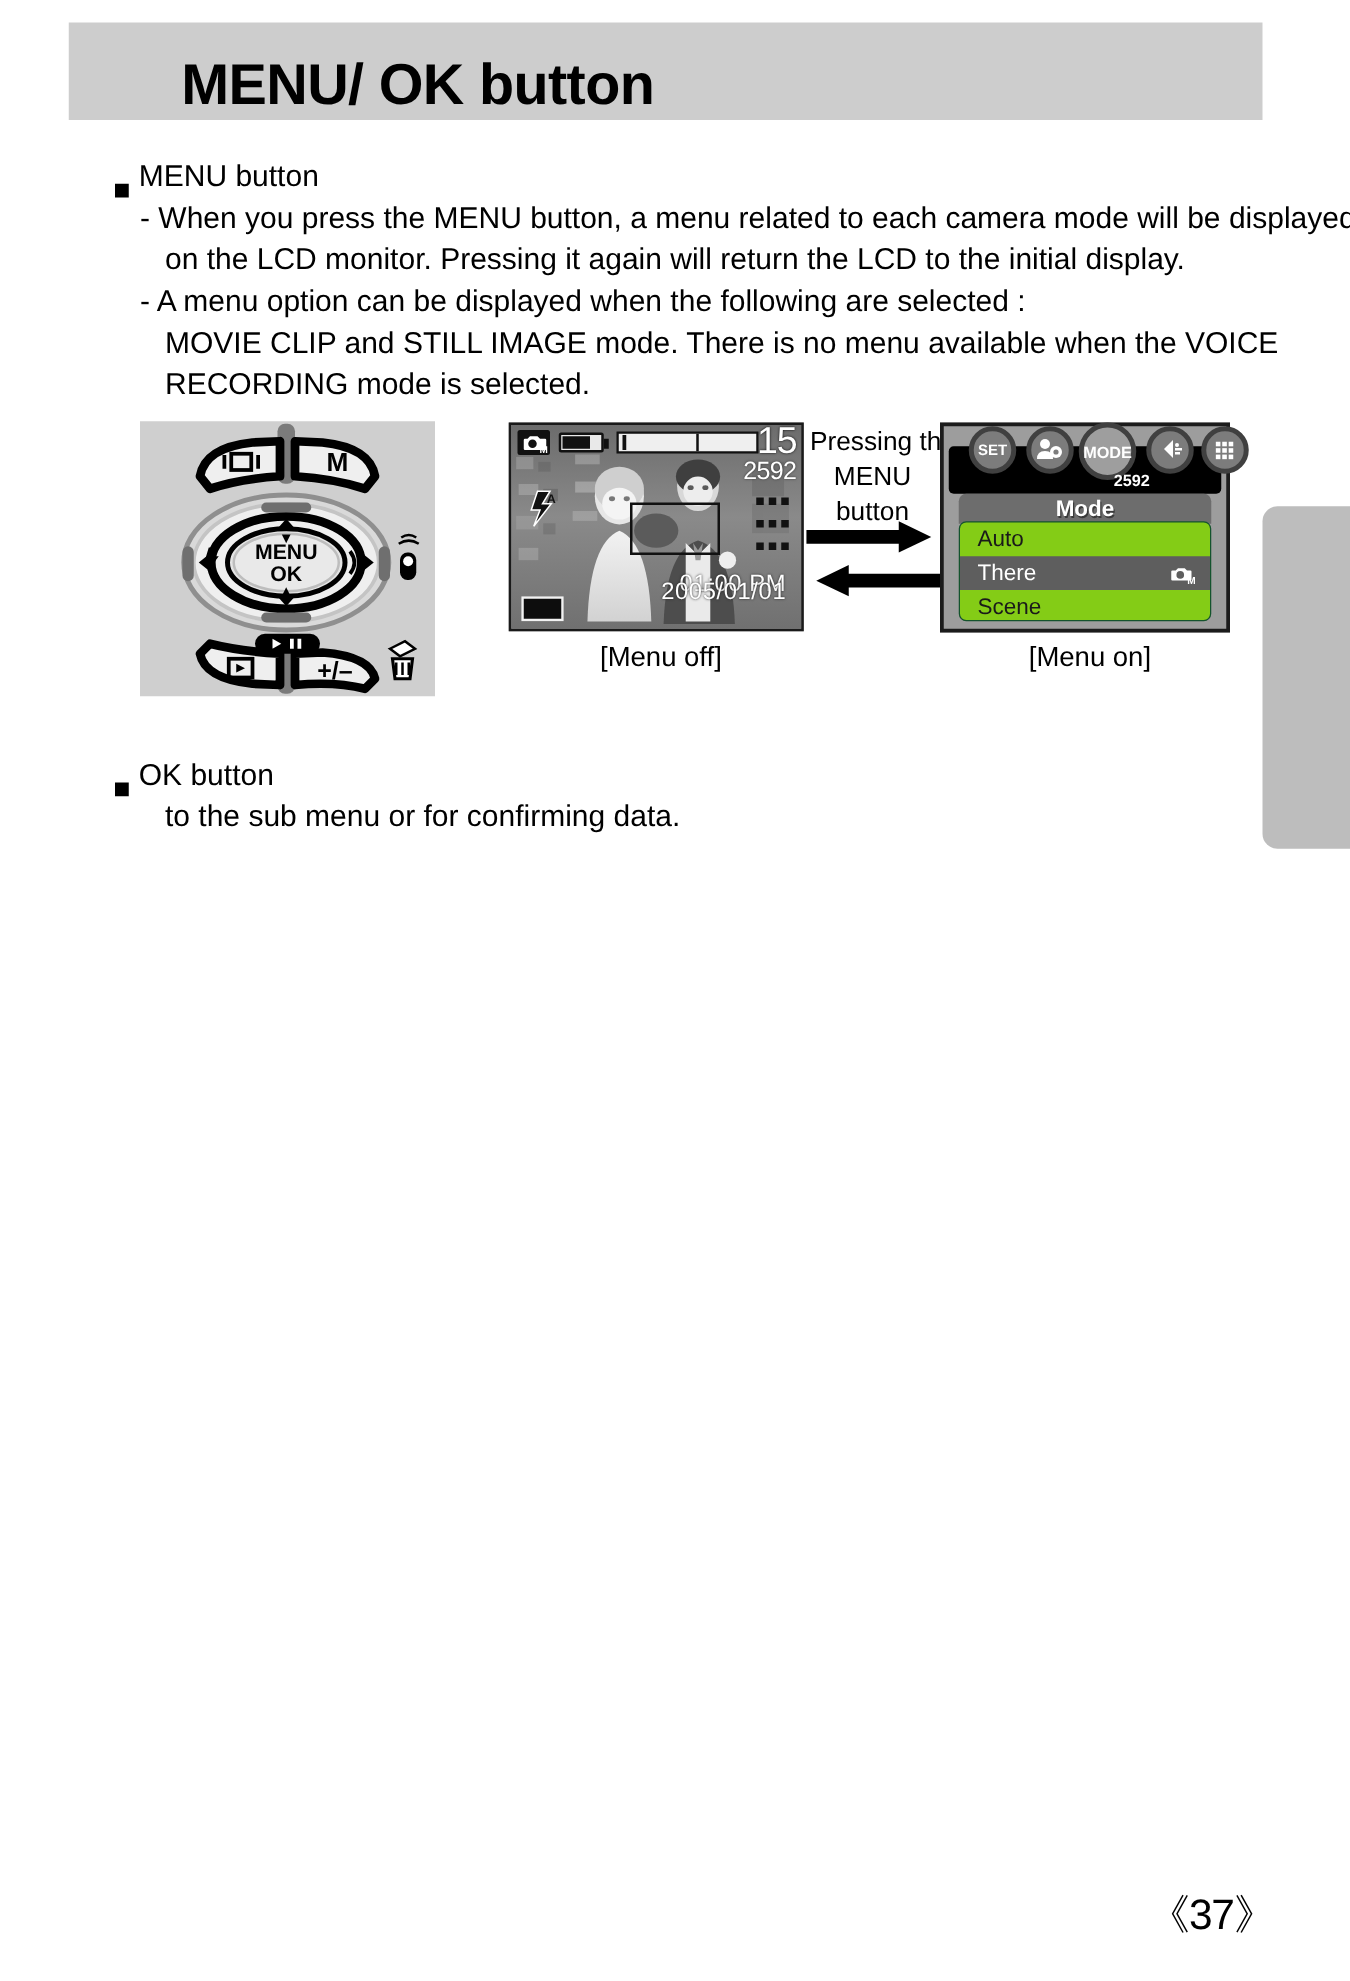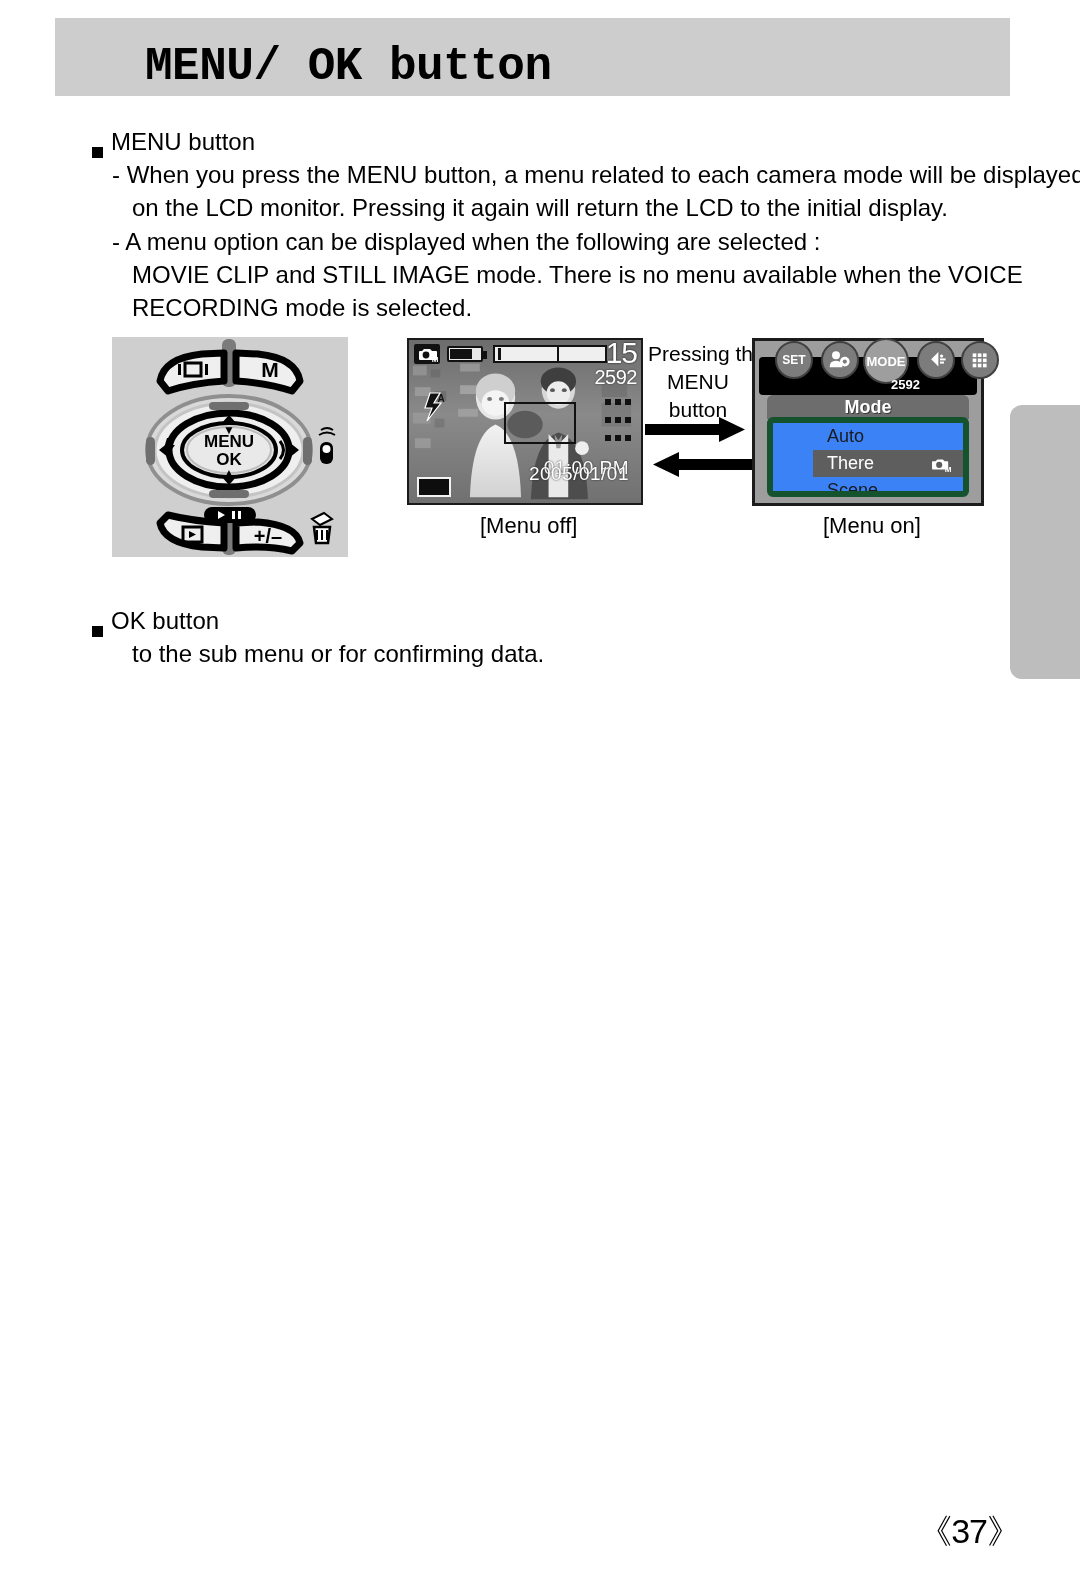--- a/index.html
+++ b/index.html
@@ -12,21 +12,21 @@
   .page{position:absolute;inset:0;background:#fff;overflow:hidden;}
 
   
   .banner{
     position:absolute;left:55px;top:18px;width:955px;height:78px;
     background:#ccccccd1;background:#cdcdcd;
   }
   .banner-title{
     position:absolute;left:90px;top:26px;
     font-size:46px;font-weight:bold;letter-spacing:-0.5px;
-    color:#000;white-space:nowrap;line-height:1;font-family:Liberation Mono, monospace;
+    color:#000;white-space:nowrap;line-height:1;
   }
 
   
   .bullet-row{position:absolute;display:flex;align-items:flex-end;}
   .sq{
     display:inline-block;width:11px;height:11px;background:#000;
     margin-right:8px;margin-top:8px;flex:none;
   }
   .btxt{font-size:24px;line-height:1.38;white-space:nowrap;}
   .dash-block{position:absolute;font-size:24px;line-height:1.38;}
@@ -116,41 +116,40 @@
     position:absolute;left:752px;top:338px;width:232px;height:168px;
     background:#9d9d9d;border:3px solid #1c1c1c;box-sizing:border-box;
   }
   .mp-tabbar{
     position:absolute;left:4px;top:16px;right:4px;height:38px;background:#000;
     border-radius:4px;
   }
   .mp-tabs{position:absolute;left:4px;top:0;right:4px;height:54px;}
   .tabi{
     position:absolute;top:0;width:38px;height:38px;border-radius:50%;
-    background:#7c7c7c;border:2px solid #404040;box-sizing:border-box;
+    background:#7c7c7c;border:4px solid #404040;box-sizing:border-box;
     display:flex;align-items:center;justify-content:center;
     color:#fff;font-size:12px;font-weight:bold;
   }
   .tabi.sel{
     background:#9e9e9e;width:46px;height:46px;top:-3px;font-size:13px;
   }
   .mp-res{
     position:absolute;left:136px;top:36px;font-size:13px;font-weight:bold;color:#fff;
   }
   .mp-title{
     position:absolute;left:12px;top:54px;right:12px;height:24px;
     background:#6d6d6d;border-radius:6px 6px 0 0;
     color:#fff;font-size:18px;font-weight:bold;text-align:center;line-height:24px;
     text-shadow:1px 1px 0 #3a3a3a;
   }
   .mp-list{
     position:absolute;left:12px;top:76px;right:12px;bottom:6px;
-    background:#3b82f6;border:6px solid #14532d;border-radius:6px;box-sizing:border-box;
+    background:#84cc16;border:1px solid #14532d;border-radius:6px;box-sizing:border-box;
     overflow:hidden;
-    padding-left:40px;
   }
   .mp-item{
     position:relative;height:27px;line-height:27px;padding-left:14px;
     font-size:18px;color:#1a1a1a;
   }
   .mp-item.active{background:#5e5e5e;color:#fff;}
   .mp-item .mi-icon{
     position:absolute;right:10px;top:4px;width:24px;height:18px;
   }
 

